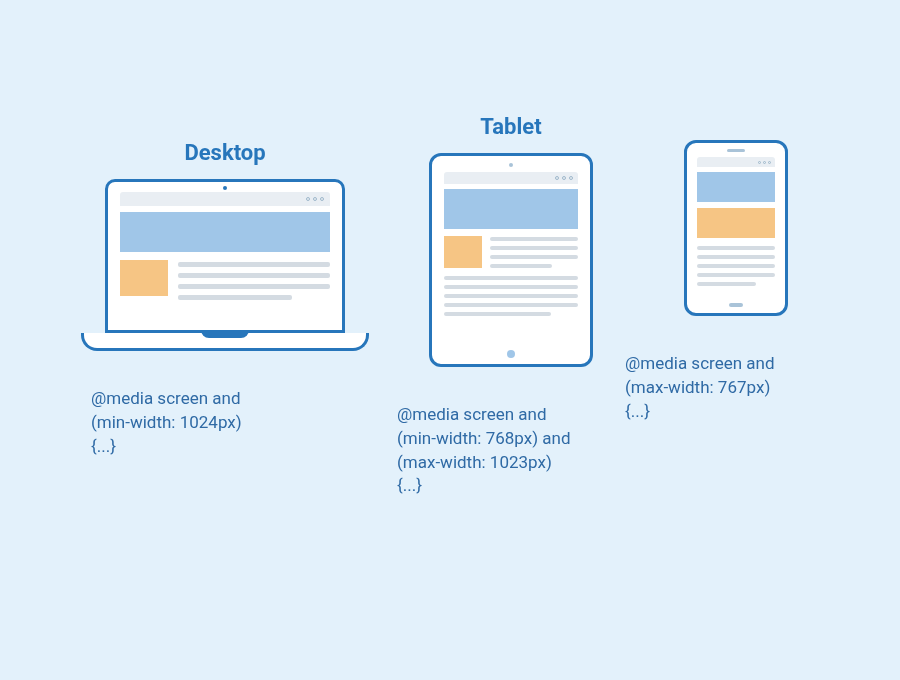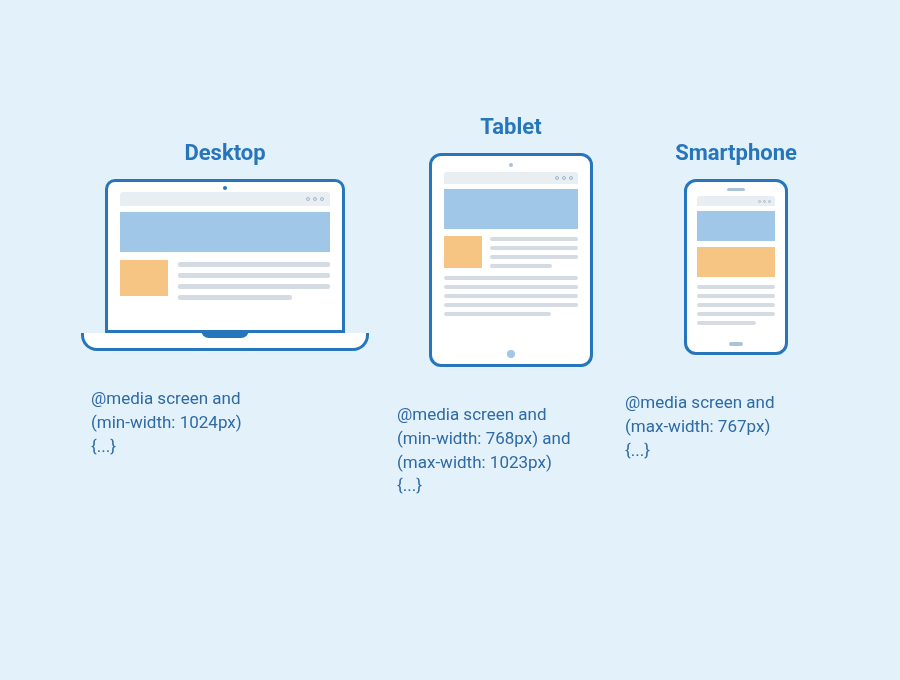--- a/index.html
+++ b/index.html
@@ -276,21 +276,20 @@
       </div>
       <div class="tablet-home"></div>
     </div>
     <div class="caption" style="white-space: pre-line;">@media screen and
 (min-width: 768px) and
 (max-width: 1023px)
 {...}</div>
   </div>
 
   <div class="col phone-col">
-    <div class="title">Smartphone</div>
     <div class="phone">
       <div class="phone-speaker"></div>
       <div class="screen phone-screen">
         <div class="urlbar">
           <span class="dot"></span>
             <span class="dot"></span>
             <span class="dot"></span>
         </div>
         <div class="hero"></div>
         <div class="thumb"></div>

